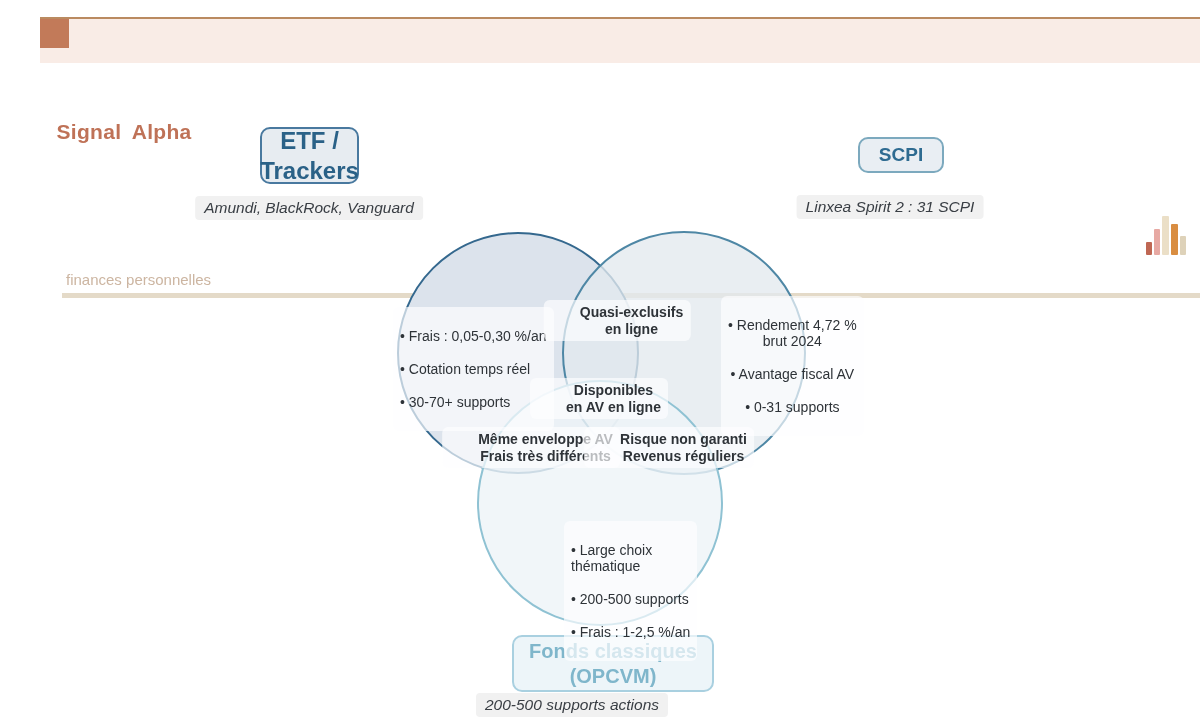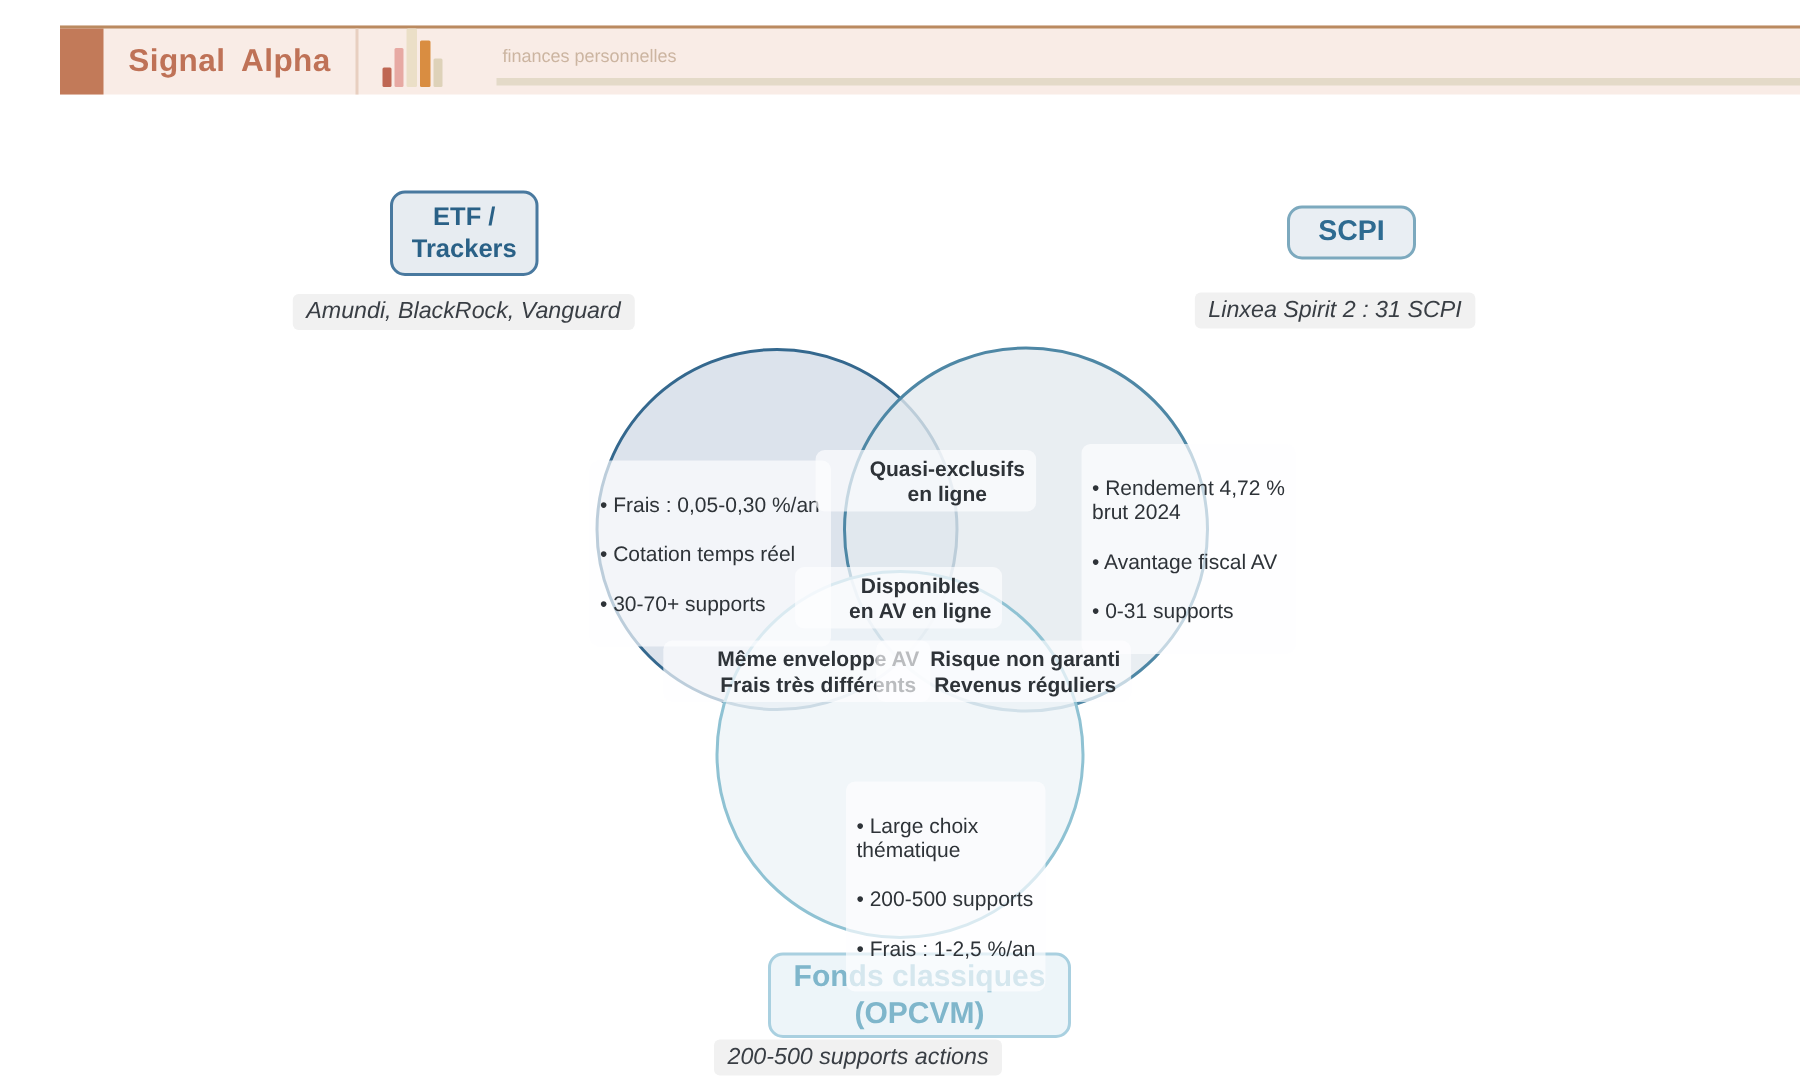--- a/index.html
+++ b/index.html
@@ -4,69 +4,69 @@
 <style>
   html,body{margin:0;padding:0;}
   body{
     width:1200px;height:721px;background:#ffffff;position:relative;overflow:hidden;
     font-family:"Liberation Sans","DejaVu Sans",sans-serif;color:#2e3338;
   }
   
   .app-header{
     position:absolute;left:40px;top:17px;width:1160px;height:46px;
     background:#f9ece6;border-top:2px solid #ba8a60;box-sizing:border-box;
-    display:flex;align-items:stretch;
+    display:flex;align-items:stretch;flex-direction:column;
   }
   .brand-mark{width:29px;background:#c27a59;flex:0 0 29px;}
   .brand-name{
     width:168px;flex:0 0 168px;display:flex;align-items:center;justify-content:center;
     color:#bf7257;font-weight:bold;font-size:21px;letter-spacing:.3px;word-spacing:5px;
   }
   .header-divider{width:0;border-left:2px solid #e8cfc0;}
   .chart-icon{
     display:flex;align-items:flex-end;gap:2px;align-self:flex-end;
     margin:0 14px 5px 16px;height:40px;
   }
   .chart-icon i{display:block;border-radius:1px;}
   .b1{width:6px;height:13px;background:#bf6753;}
   .b2{width:6px;height:26px;background:#e7a9a3;}
   .b3{width:7px;height:39px;background:#ebdfc7;}
   .b4{width:7px;height:31px;background:#d98d41;}
   .b5{width:6px;height:19px;background:#ded2b9;}
   .search-field{position:relative;flex:1;}
   .search-placeholder{
-    position:absolute;left:26px;top:11px;font-size:12px;color:#ccb5a1;
+    position:absolute;left:26px;top:11px;font-size:15px;color:#ccb5a1;
   }
   .search-underline{
     position:absolute;left:22px;right:0;top:33px;height:5px;background:#e4dac8;
   }
   
   .venn-svg{position:absolute;left:0;top:0;}
   .abs{position:absolute;box-sizing:border-box;}
   .node-box{
     border-radius:10px;border:2px solid;display:flex;align-items:center;justify-content:center;
     text-align:center;font-weight:bold;white-space:pre-line;line-height:1.22;
   }
-  .etf-box{left:260px;top:127px;width:99px;height:57px;background:#e7ecf1;border-color:#49799f;color:#2a6187;font-size:17px;}
+  .etf-box{left:260px;top:127px;width:99px;height:57px;background:#e7ecf1;border-color:#49799f;color:#2a6187;font-size:24px;}
   .scpi-box{left:858px;top:137px;width:86px;height:36px;background:#e9eef3;border-color:#7ca9be;color:#2e6b91;font-size:19px;}
   .fonds-box{left:512px;top:635px;width:202px;height:57px;background:#edf5f9;border-color:#a9d0e0;color:#7fb6cb;font-size:20px;}
   .node-sub{
     transform:translateX(-50%);background:#f1f1f1;border-radius:4px;
     font-style:italic;font-size:15.5px;color:#393e44;padding:3px 9px;white-space:nowrap;
   }
   .etf-sub{left:309px;top:196px;}
   .scpi-sub{left:890px;top:195px;}
   .fonds-sub{left:572px;top:693px;}
   .region{
     font-size:14px;line-height:16.5px;background:rgba(253,254,255,.68);
     border-radius:6px;padding:4px 7px;white-space:pre-line;
   }
   .bullets{text-align:left;}
   .etf-bullets{left:393px;top:307px;}
-  .scpi-bullets{left:721px;top:296px;}
+  .scpi-bullets{left:721px;top:296px;text-align:center;}
   .fonds-bullets{left:564px;top:521px;}
   .ix{font-weight:600;text-align:center;transform:translateX(-50%);padding-left:36px;}
   .ix-etf-scpi{left:617px;top:300px;}
   .ix-center{left:599px;top:378px;}
   .ix-etf-fonds{left:531px;top:427px;}
   .ix-scpi-fonds{left:669px;top:427px;}
 </style>
 </head>
 <body>
 

